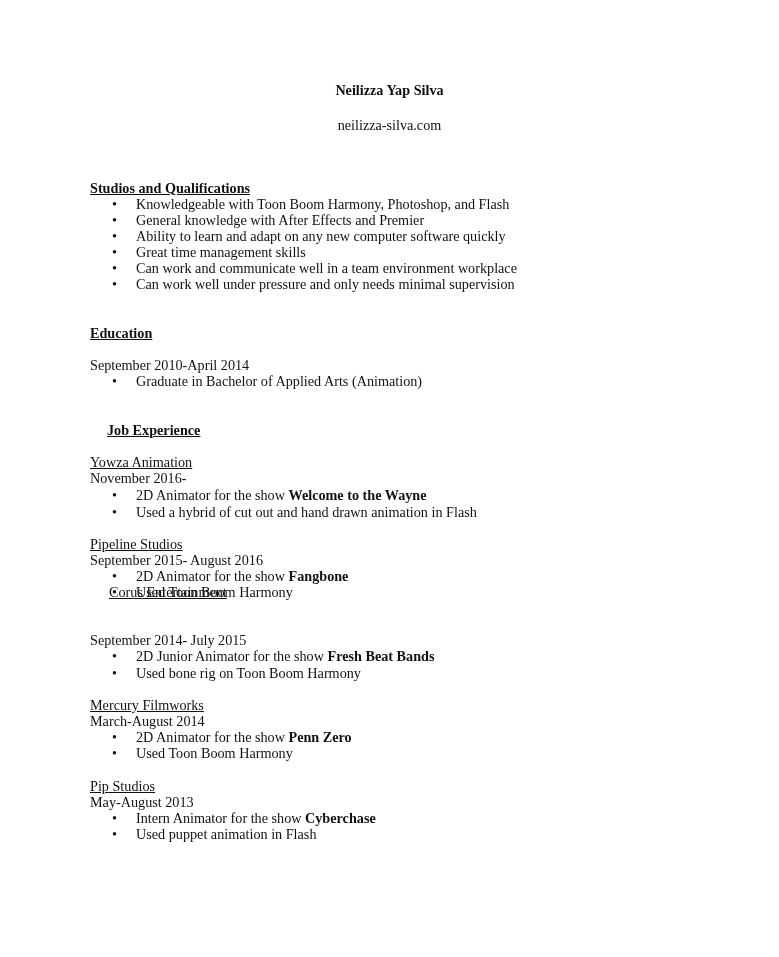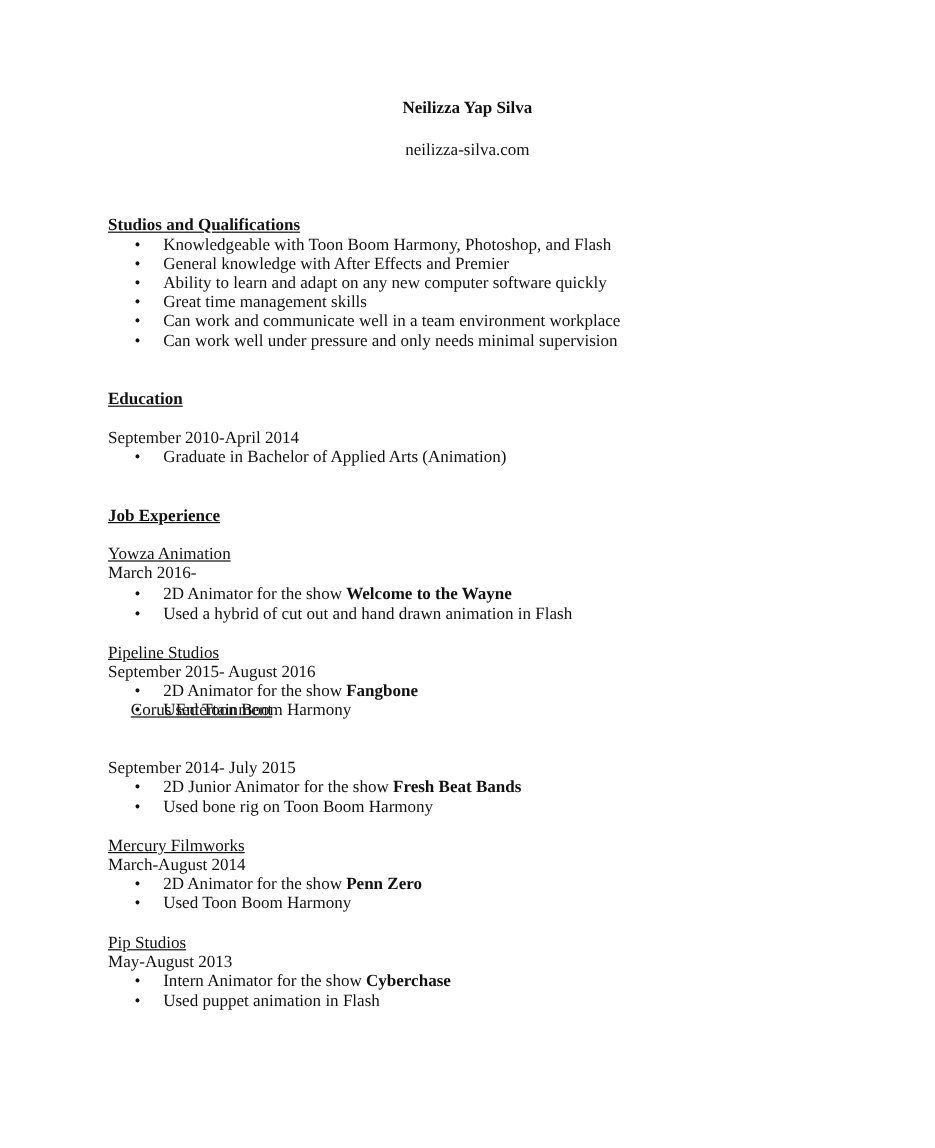--- a/index.html
+++ b/index.html
@@ -50,24 +50,24 @@
       </div>
   </div>
 
   <div class="abs left bold ul" style="top:325px;">Education</div>
   <div class="abs left" style="top:357px;">September 2010-April 2014</div>
   <div class="abs" style="top:373px;left:0;width:779px;">
       <span class="bullet">•</span>
       <span class="btext">Graduate in Bachelor of Applied Arts (Animation)</span>
     </div>
 
-  <div class="abs left bold ul" style="top:422px;">Job Experience</div>
+  <div class="abs left bold ul" style="top:422px;margin-left:17px;">Job Experience</div>
 
   <div class="abs left ul" style="top:454px;">Yowza Animation</div>
-  <div class="abs left" style="top:470px;">March 2016-</div>
+  <div class="abs left" style="top:470px;">November 2016-</div>
   <div class="abs" style="top:487px;left:0;width:779px;">
       <span class="bullet">•</span>
       <span class="btext"><span>2D Animator for the show </span><b>Welcome to the Wayne</b></span>
     </div>
   <div class="abs" style="top:504px;left:0;width:779px;">
       <span class="bullet">•</span>
       <span class="btext">Used a hybrid of cut out and hand drawn animation in Flash</span>
     </div>
 
   <div class="abs left ul" style="top:536px;">Pipeline Studios</div>

